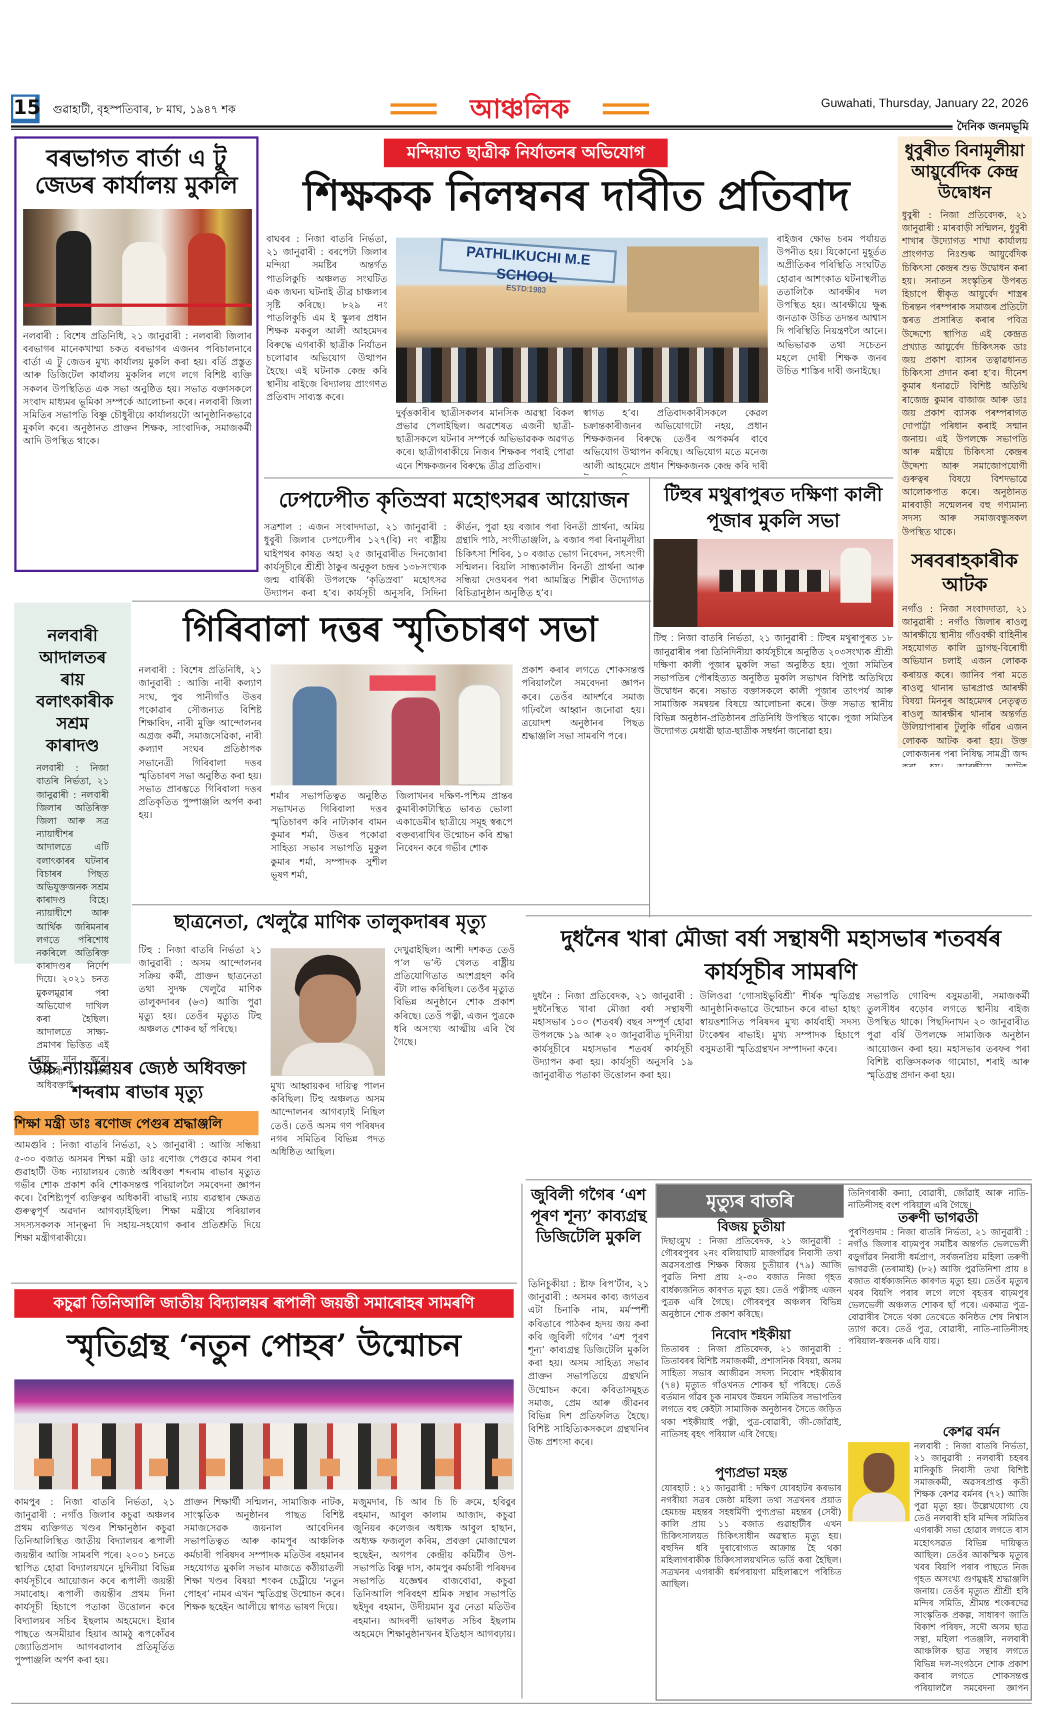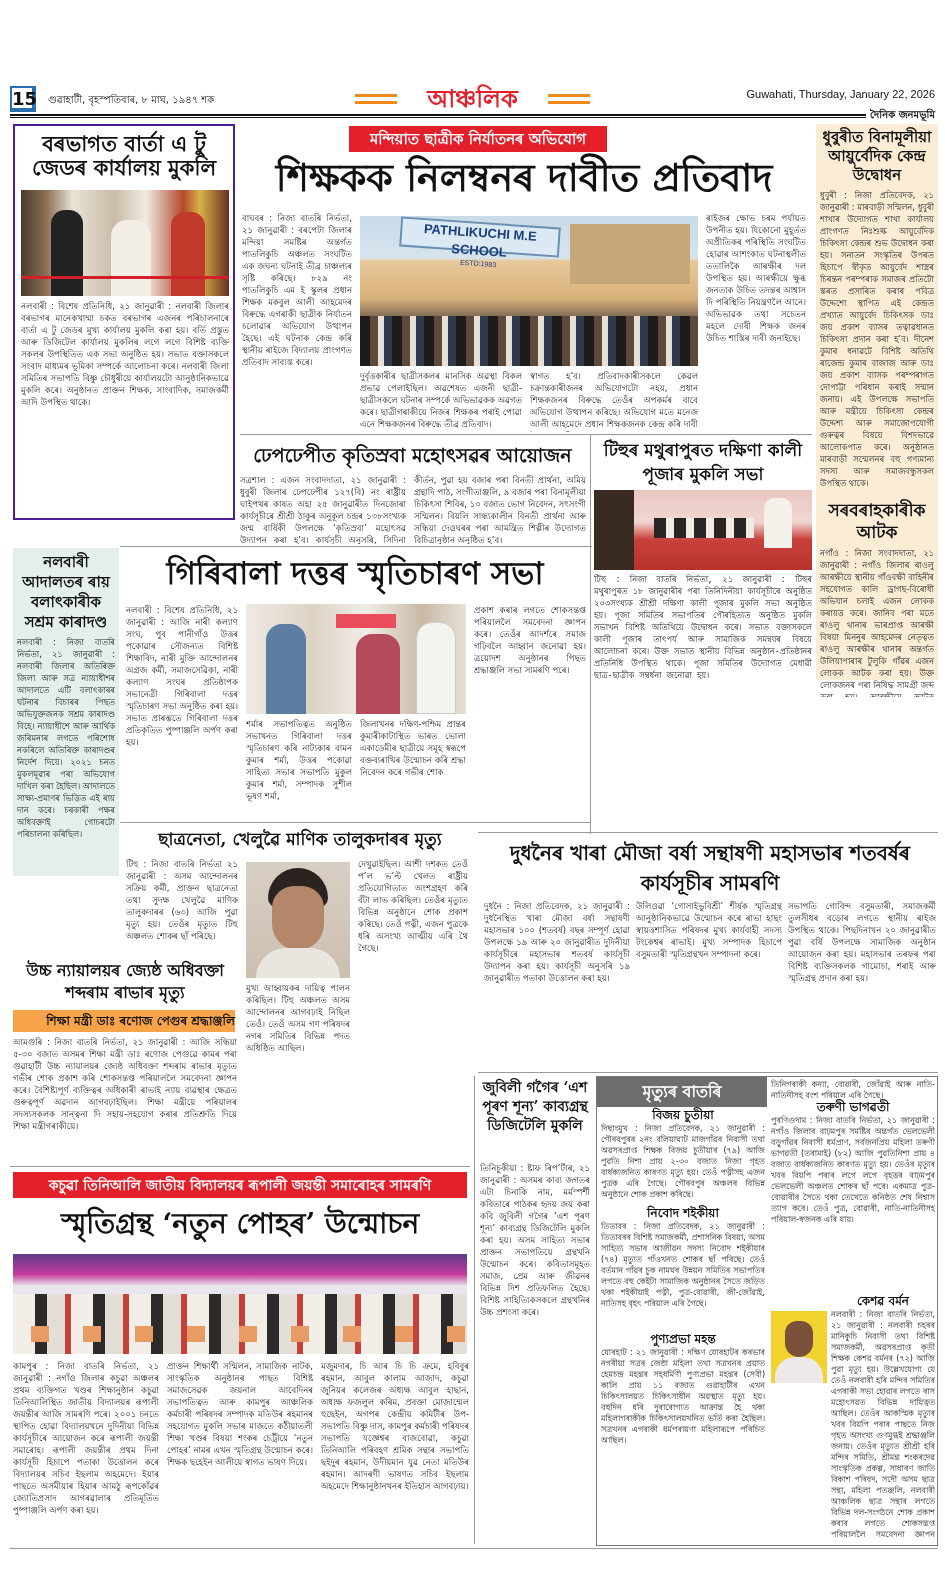--- a/index.html
+++ b/index.html
@@ -1,21 +1,21 @@
 <!DOCTYPE html>
 <html><head>
 <meta charset="utf-8">
 <style>
   * { box-sizing: border-box; margin: 0; padding: 0; }
   body { width: 945px; height: 1571px; background: #fff; font-family: "DejaVu Serif", serif; color: #111; position: relative; overflow: hidden; }
   .abs { position: absolute; }
   .body-text { font-size: 8.5px; line-height: 12px; color: #222; text-align: justify; overflow: hidden; font-family: "DejaVu Sans", sans-serif; }
   .hl { font-family: "DejaVu Serif", serif; font-weight: bold; color: #111; text-align: center; line-height: 1.15; }
   .photo { overflow: hidden; position: absolute; }
-  .caption { font-size: 8px; line-height: 11px; color: #222; font-family: Liberation Mono, monospace; overflow: hidden; text-align: justify; }
+  .caption { font-size: 8px; line-height: 11px; color: #222; font-family: Liberation Sans, sans-serif; overflow: hidden; text-align: justify; }
   .redbar { background: #e3202a; color: #fff; text-align: center; font-weight: bold; font-family: "DejaVu Serif", serif; }
   .col-rule { position: absolute; width: 1px; background: #999; }
   .hr { position: absolute; height: 1px; background: #999; }
 </style>
 </head>
 <body>
 
 <div class="abs" style="left:0;top:82px;width:945px;height:40px;">
   <div class="abs" style="left:10px;top:4px;width:26px;height:26px;border:2px solid #2a6fb0;border-right-width:4px;border-bottom-width:4px;font-size:18px;font-weight:bold;text-align:center;line-height:22px;font-family:'DejaVu Sans',sans-serif;">15</div>
   <div class="abs" style="left:48px;top:10px;font-size:10px;font-family:'DejaVu Sans',sans-serif;">গুৱাহাটী, বৃহস্পতিবাৰ, ৮ মাঘ, ১৯৪৭ শক</div>
@@ -67,21 +67,21 @@
 <div class="abs body-text" style="left:414px;top:474px;width:172px;height:70px;">কীৰ্তন, পুৱা হয় বজাৰ পৰা বিনতী প্ৰাৰ্থনা, অমিয় গ্ৰন্থাদি পাঠ, সংগীতাঞ্জলি, ৯ বজাৰ পৰা বিনামূলীয়া চিকিৎসা শিবিৰ, ১০ বজাত ভোগ নিবেদন, সৎসংগী সন্মিলন। বিয়লি সান্ধ্যকালীন বিনতী প্ৰাৰ্থনা আৰু সন্ধিয়া দেওঘৰৰ পৰা আমন্ত্ৰিত শিল্পীৰ উদ্যোগত বিচিত্ৰানুষ্ঠান অনুষ্ঠিত হ’ব।</div>
 
 <div class="abs hl" style="left:594px;top:438px;width:218px;font-size:17px;line-height:24px;">টিহুৰ মথুৰাপুৰত দক্ষিণা কালী পূজাৰ মুকলি সভা</div>
 <div class="photo" style="left:594px;top:490px;width:218px;height:80px;background:linear-gradient(180deg,#e9c6c2 0%,#f0d6d2 40%,#c8403a 62%,#b7322d 100%);">
   <div class="abs" style="left:0;top:0;width:40px;height:80px;background:#3a2b22;"></div>
   <div class="abs" style="left:60px;top:28px;width:100px;height:20px;background:repeating-linear-gradient(90deg,#2a2523 0 12px,#f1ebe4 12px 20px);"></div>
   <div class="abs" style="left:170px;top:8px;width:28px;height:50px;background:#f4f0ea;border-radius:10px 10px 0 0;"></div>
 </div>
 <div class="abs caption" style="left:594px;top:574px;width:218px;height:250px;font-size:8.3px;line-height:12px;">টিহু : নিজা বাতৰি নিৰ্ভতা, ২১ জানুৱাৰী : টিহুৰ মথুৰাপুৰত ১৮ জানুৱাৰীৰ পৰা তিনিদিনীয়া কাৰ্যসূচীৰে অনুষ্ঠিত ২০৩সংখ্যক শ্ৰীশ্ৰী দক্ষিণা কালী পূজাৰ মুকলি সভা অনুষ্ঠিত হয়। পূজা সমিতিৰ সভাপতিৰ পৌৰহিত্যত অনুষ্ঠিত মুকলি সভাখন বিশিষ্ট অতিথিয়ে উদ্বোধন কৰে। সভাত বক্তাসকলে কালী পূজাৰ তাৎপৰ্য আৰু সামাজিক সমন্বয়ৰ বিষয়ে আলোচনা কৰে। উক্ত সভাত স্থানীয় বিভিন্ন অনুষ্ঠান-প্ৰতিষ্ঠানৰ প্ৰতিনিধি উপস্থিত থাকে। পূজা সমিতিৰ উদ্যোগত মেধাৱী ছাত্ৰ-ছাত্ৰীক সম্বৰ্ধনা জনোৱা হয়।</div>
 
-<div class="abs" style="left:13px;top:548px;width:106px;height:328px;background:#e4efe9;padding:4px;">
+<div class="abs" style="left:13px;top:548px;width:106px;height:328px;background:#e4efe9;padding:20px;">
   <div class="hl" style="font-size:15px;line-height:20px;">নলবাৰী আদালতৰ ৰায় বলাৎকাৰীক সশ্ৰম কাৰাদণ্ড</div>
   <div class="body-text" style="margin-top:4px;height:300px;font-size:8.3px;">নলবাৰী : নিজা বাতৰি নিৰ্ভতা, ২১ জানুৱাৰী : নলবাৰী জিলাৰ অতিৰিক্ত জিলা আৰু সত্ৰ ন্যায়াধীশৰ আদালতে এটি বলাৎকাৰৰ ঘটনাৰ বিচাৰৰ পিছত অভিযুক্তজনক সশ্ৰম কাৰাদণ্ড বিহে। ন্যায়াধীশে আৰু আৰ্থিক জৰিমনাৰ লগতে পৰিশোধ নকৰিলে অতিৰিক্ত কাৰাদণ্ডৰ নিৰ্দেশ দিয়ে। ২০২১ চনত মুকলমূৱাৰ পৰা অভিযোগ দাখিল কৰা হৈছিল। আদালতে সাক্ষ্য-প্ৰমাণৰ ভিত্তিত এই ৰায় দান কৰে। চৰকাৰী পক্ষৰ অধিবক্তাই গোচৰটো পৰিচালনা কৰিছিল।</div>
 </div>
 
 <div class="abs hl" style="left:125px;top:548px;width:460px;font-size:31px;line-height:50px;">গিৰিবালা দত্তৰ স্মৃতিচাৰণ সভা</div>
 <div class="abs body-text" style="left:126px;top:604px;width:112px;height:214px;">নলবাৰী : বিশেষ প্ৰতিনিধি, ২১ জানুৱাৰী : আজি নাৰী কল্যাণ সংঘ, পুব পানীগাঁও উত্তৰ পকোৱাৰ সৌজন্যত বিশিষ্ট শিক্ষাবিদ, নাৰী মুক্তি আন্দোলনৰ অগ্ৰজ কৰ্মী, সমাজসেৱিকা, নাৰী কল্যাণ সংঘৰ প্ৰতিষ্ঠাপক সভানেত্ৰী গিৰিবালা দত্তৰ স্মৃতিচাৰণ সভা অনুষ্ঠিত কৰা হয়। সভাত প্ৰাৰম্ভতে গিৰিবালা দত্তৰ প্ৰতিকৃতিত পুষ্পাঞ্জলি অৰ্পণ কৰা হয়।</div>
 <div class="photo" style="left:246px;top:604px;width:220px;height:110px;background:linear-gradient(90deg,#eeeae3 0%,#ddd3c5 30%,#f0ede7 55%,#c9b9a5 80%,#e7e1d7 100%);">
   <div class="abs" style="left:20px;top:20px;width:40px;height:90px;background:#5c7ea3;border-radius:16px 16px 0 0;"></div>
   <div class="abs" style="left:110px;top:30px;width:44px;height:80px;background:#b44a5a;border-radius:16px 16px 0 0;"></div>
   <div class="abs" style="left:170px;top:18px;width:40px;height:92px;background:#f5f3ee;border-radius:16px 16px 0 0;border:1px solid #ccc;"></div>
@@ -95,21 +95,21 @@
 <div class="abs body-text" style="left:126px;top:858px;width:112px;height:100px;">টিহু : নিজা বাতৰি নিৰ্ভতা ২১ জানুৱাৰী : অসম আন্দোলনৰ সক্ৰিয় কৰ্মী, প্ৰাক্তন ছাত্ৰনেতা তথা সুদক্ষ খেলুৱৈ মাণিক তালুকদাৰৰ (৬৩) আজি পুৱা মৃত্যু হয়। তেওঁৰ মৃত্যুত টিহু অঞ্চলত শোকৰ ছাঁ পৰিছে।</div>
 <div class="photo" style="left:246px;top:862px;width:104px;height:116px;background:linear-gradient(180deg,#d8cfc4 0%,#cbbfb0 100%);">
   <div class="abs" style="left:22px;top:6px;width:60px;height:40px;background:#2a2320;border-radius:30px 30px 10px 10px;"></div>
   <div class="abs" style="left:26px;top:24px;width:52px;height:64px;background:#b5876a;border-radius:22px 22px 26px 26px;"></div>
   <div class="abs" style="left:10px;top:86px;width:84px;height:30px;background:#eae6df;border-radius:30px 30px 0 0;"></div>
 </div>
 <div class="abs body-text" style="left:246px;top:982px;width:104px;height:72px;">মুখ্য আহ্বায়কৰ দায়িত্ব পালন কৰিছিল। টিহু অঞ্চলত অসম আন্দোলনৰ আগবঢ়াই নিছিল তেওঁ। তেওঁ অসম গণ পৰিষদৰ নগৰ সমিতিৰ বিভিন্ন পদত অধিষ্ঠিত আছিল।</div>
 <div class="abs body-text" style="left:358px;top:858px;width:110px;height:196px;">দেখুৱাইছিল। আশী দশকত তেওঁ প’ল ভ’ল্ট খেলত ৰাষ্ট্ৰীয় প্ৰতিযোগিতাত অংশগ্ৰহণ কৰি বঁটা লাভ কৰিছিল। তেওঁৰ মৃত্যুত বিভিন্ন অনুষ্ঠানে শোক প্ৰকাশ কৰিছে। তেওঁ পত্নী, এজন পুত্ৰকে ধৰি অসংখ্য আত্মীয় এৰি থৈ গৈছে।</div>
 
 <div class="abs hl" style="left:10px;top:960px;width:230px;font-size:16px;line-height:22px;">উচ্চ ন্যায়ালয়ৰ জ্যেষ্ঠ অধিবক্তা শব্দৰাম ৰাভাৰ মৃত্যু</div>
-<div class="abs" style="left:13px;top:1010px;width:222px;height:22px;background:#f6a34a;text-align:right;font-weight:bold;font-size:12px;line-height:22px;font-family:'DejaVu Serif',serif;">শিক্ষা মন্ত্ৰী ডাঃ ৰণোজ পেগুৰ শ্ৰদ্ধাঞ্জলি</div>
+<div class="abs" style="left:13px;top:1010px;width:222px;height:22px;background:#f6a34a;text-align:left;font-weight:bold;font-size:12px;line-height:22px;font-family:'DejaVu Serif',serif;">শিক্ষা মন্ত্ৰী ডাঃ ৰণোজ পেগুৰ শ্ৰদ্ধাঞ্জলি</div>
 <div class="abs body-text" style="left:13px;top:1036px;width:224px;height:130px;">আমগুৰি : নিজা বাতৰি নিৰ্ভতা, ২১ জানুৱাৰী : আজি সন্ধিয়া ৫-৩০ বজাত অসমৰ শিক্ষা মন্ত্ৰী ডাঃ ৰণোজ পেগুৱে কামৰ পৰা গুৱাহাটী উচ্চ ন্যায়ালয়ৰ জ্যেষ্ঠ অধিবক্তা শব্দৰাম ৰাভাৰ মৃত্যুত গভীৰ শোক প্ৰকাশ কৰি শোকসন্তপ্ত পৰিয়াললৈ সমবেদনা জ্ঞাপন কৰে। বৈশিষ্ট্যপূৰ্ণ ব্যক্তিত্বৰ অধিকাৰী ৰাভাই ন্যায় ব্যৱস্থাৰ ক্ষেত্ৰত গুৰুত্বপূৰ্ণ অৱদান আগবঢ়াইছিল। শিক্ষা মন্ত্ৰীয়ে পৰিয়ালৰ সদস্যসকলক সান্ত্বনা দি সহায়-সহযোগ কৰাৰ প্ৰতিশ্ৰুতি দিয়ে শিক্ষা মন্ত্ৰীগৰাকীয়ে।</div>
 
 <div class="abs hl" style="left:484px;top:838px;width:452px;font-size:20px;line-height:30px;">দুধনৈৰ খাৰা মৌজা বৰ্ষা সন্থাষণী মহাসভাৰ শতবৰ্ষৰ কাৰ্যসূচীৰ সামৰণি</div>
 <div class="abs body-text" style="left:484px;top:900px;width:146px;height:170px;">দুধনৈ : নিজা প্ৰতিবেদক, ২১ জানুৱাৰী : দুধনৈস্থিত খাৰা মৌজা বৰ্ষা সন্থাষণী মহাসভাৰ ১০০ (শতবৰ্ষ) বছৰ সম্পূৰ্ণ হোৱা উপলক্ষে ১৯ আৰু ২০ জানুৱাৰীত দুদিনীয়া কাৰ্যসূচীৰে মহাসভাৰ শতবৰ্ষ কাৰ্যসূচী উদ্যাপন কৰা হয়। কাৰ্যসূচী অনুসৰি ১৯ জানুৱাৰীত পতাকা উত্তোলন কৰা হয়।</div>
 <div class="abs body-text" style="left:636px;top:900px;width:146px;height:170px;">উলিওৱা ‘গোসাইভুবিশ্ৰী’ শীৰ্ষক স্মৃতিগ্ৰন্থ আনুষ্ঠানিকভাৱে উন্মোচন কৰে ৰাভা হাছং স্বায়ত্তশাসিত পৰিষদৰ মুখ্য কাৰ্যবাহী সদস্য টংকেশ্বৰ ৰাভাই। মুখ্য সম্পাদক হিচাপে বসুমতাৰী স্মৃতিগ্ৰন্থখন সম্পাদনা কৰে।</div>
 <div class="abs body-text" style="left:788px;top:900px;width:148px;height:170px;">সভাপতি গোবিন্দ বসুমতাৰী, সমাজকৰ্মী তুলসীধৰ বড়োৰ লগতে স্থানীয় ৰাইজ উপস্থিত থাকে। পিছদিনাখন ২০ জানুৱাৰীত পুৱা বৰ্ষি উপলক্ষে সামাজিক অনুষ্ঠান আয়োজন কৰা হয়। মহাসভাৰ তৰফৰ পৰা বিশিষ্ট ব্যক্তিসকলক গামোচা, শৰাই আৰু স্মৃতিগ্ৰন্থ প্ৰদান কৰা হয়।</div>
 
 <div class="abs hl" style="left:480px;top:1078px;width:110px;font-size:14px;line-height:19px;">জুবিলী গগৈৰ ‘এশ পূৰণ শূন্য’ কাব্যগ্ৰন্থ ডিজিটেলি মুকলি</div>
 <div class="abs body-text" style="left:480px;top:1162px;width:110px;height:168px;">তিনিচুকীয়া : ষ্টাফ ৰিপ’ৰ্টাৰ, ২১ জানুৱাৰী : অসমৰ কাব্য জগতৰ এটা চিনাকি নাম, মৰ্মস্পৰ্শী কবিতাৰে পাঠকৰ হৃদয় জয় কৰা কবি জুবিলী গগৈৰ ‘এশ পূৰণ শূন্য’ কাব্যগ্ৰন্থ ডিজিটেলি মুকলি কৰা হয়। অসম সাহিত্য সভাৰ প্ৰাক্তন সভাপতিয়ে গ্ৰন্থখনি উন্মোচন কৰে। কবিতাসমূহত সমাজ, প্ৰেম আৰু জীৱনৰ বিভিন্ন দিশ প্ৰতিফলিত হৈছে। বিশিষ্ট সাহিত্যিকসকলে গ্ৰন্থখনিৰ উচ্চ প্ৰশংসা কৰে।</div>
 

